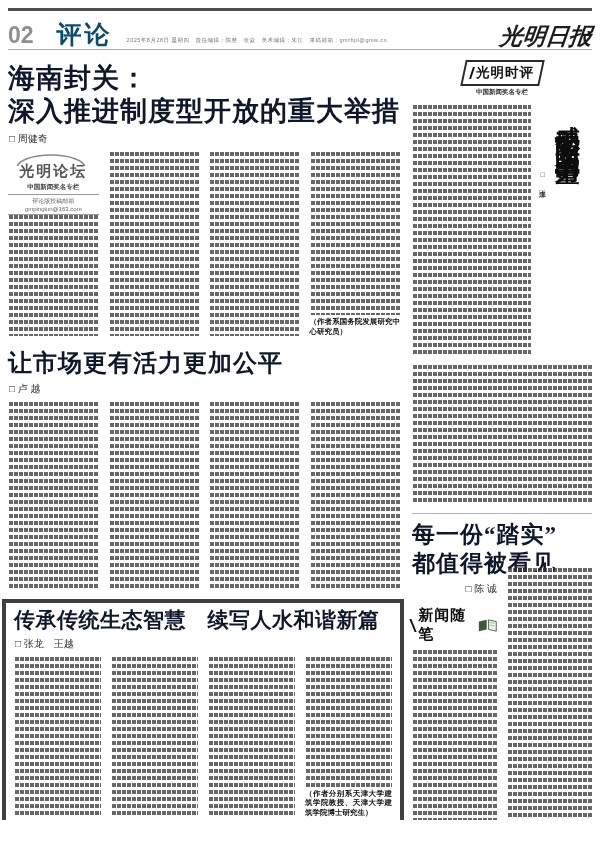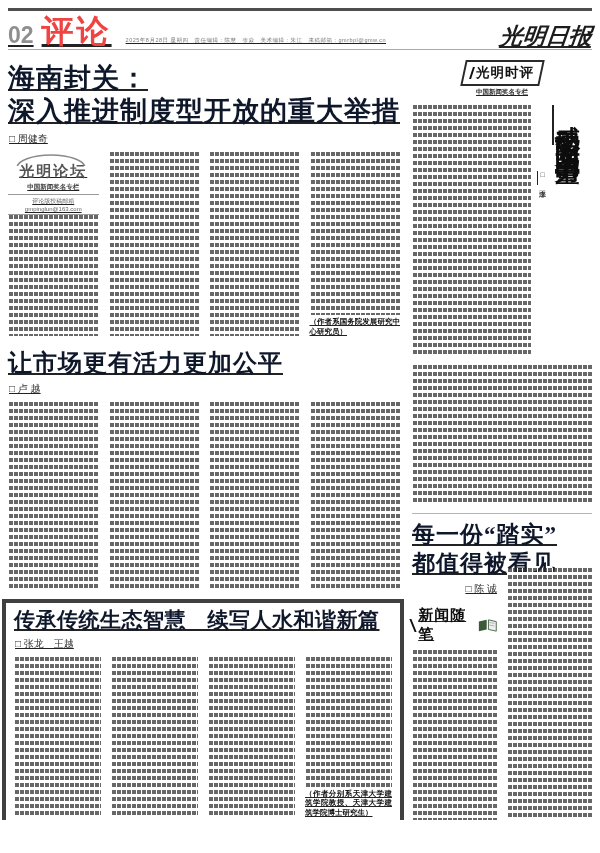--- a/index.html
+++ b/index.html
@@ -1,25 +1,25 @@
 <!DOCTYPE html>
 <html><head>
 <meta charset="utf-8">
 <style>
   html,body{margin:0;padding:0;background:#ffffff;}
   .page{
     position:relative;width:600px;height:820px;background:#fff;
     font-family:"Liberation Sans",sans-serif;color:#222;overflow:hidden;
-    box-sizing:border-box;padding:0 8px;text-decoration:underline;
+    box-sizing:border-box;padding:0 8px;
   }
   
   .toprule{margin-top:8px;height:3px;background:#4e4e4e;}
   .hdr{display:flex;align-items:flex-end;height:36px;border-bottom:1px solid #a9a9a9;padding-bottom:2px;}
   .pagenum{font-size:23px;font-weight:bold;color:#8f8f8f;line-height:1;}
-  .section{font-size:32px;font-weight:bold;color:#ef4444;letter-spacing:3px;margin-left:8px;line-height:1;font-family:"Liberation Serif",serif;}
+  .section{font-size:25px;font-weight:bold;color:#0c4a6e;letter-spacing:3px;margin-left:23px;line-height:1;font-family:"Liberation Serif",serif;}
   .meta{font-size:5.5px;color:#7a7a7a;margin-left:14px;margin-bottom:3px;letter-spacing:.5px;}
   .masthead{margin-left:auto;font-family:"DejaVu Serif",serif;font-style:italic;font-weight:bold;font-size:23px;color:#1c1c1c;transform:skewX(-6deg);line-height:1;}
   
   .content{display:flex;gap:12px;margin-top:8px;}
   .leftcol{width:392px;flex:none;}
   .rightcol{flex:1;min-width:0;}
   
   .greek{
     background-image:
       repeating-linear-gradient(90deg,#fff 0 1px,rgba(255,255,255,0) 1px 5px),

